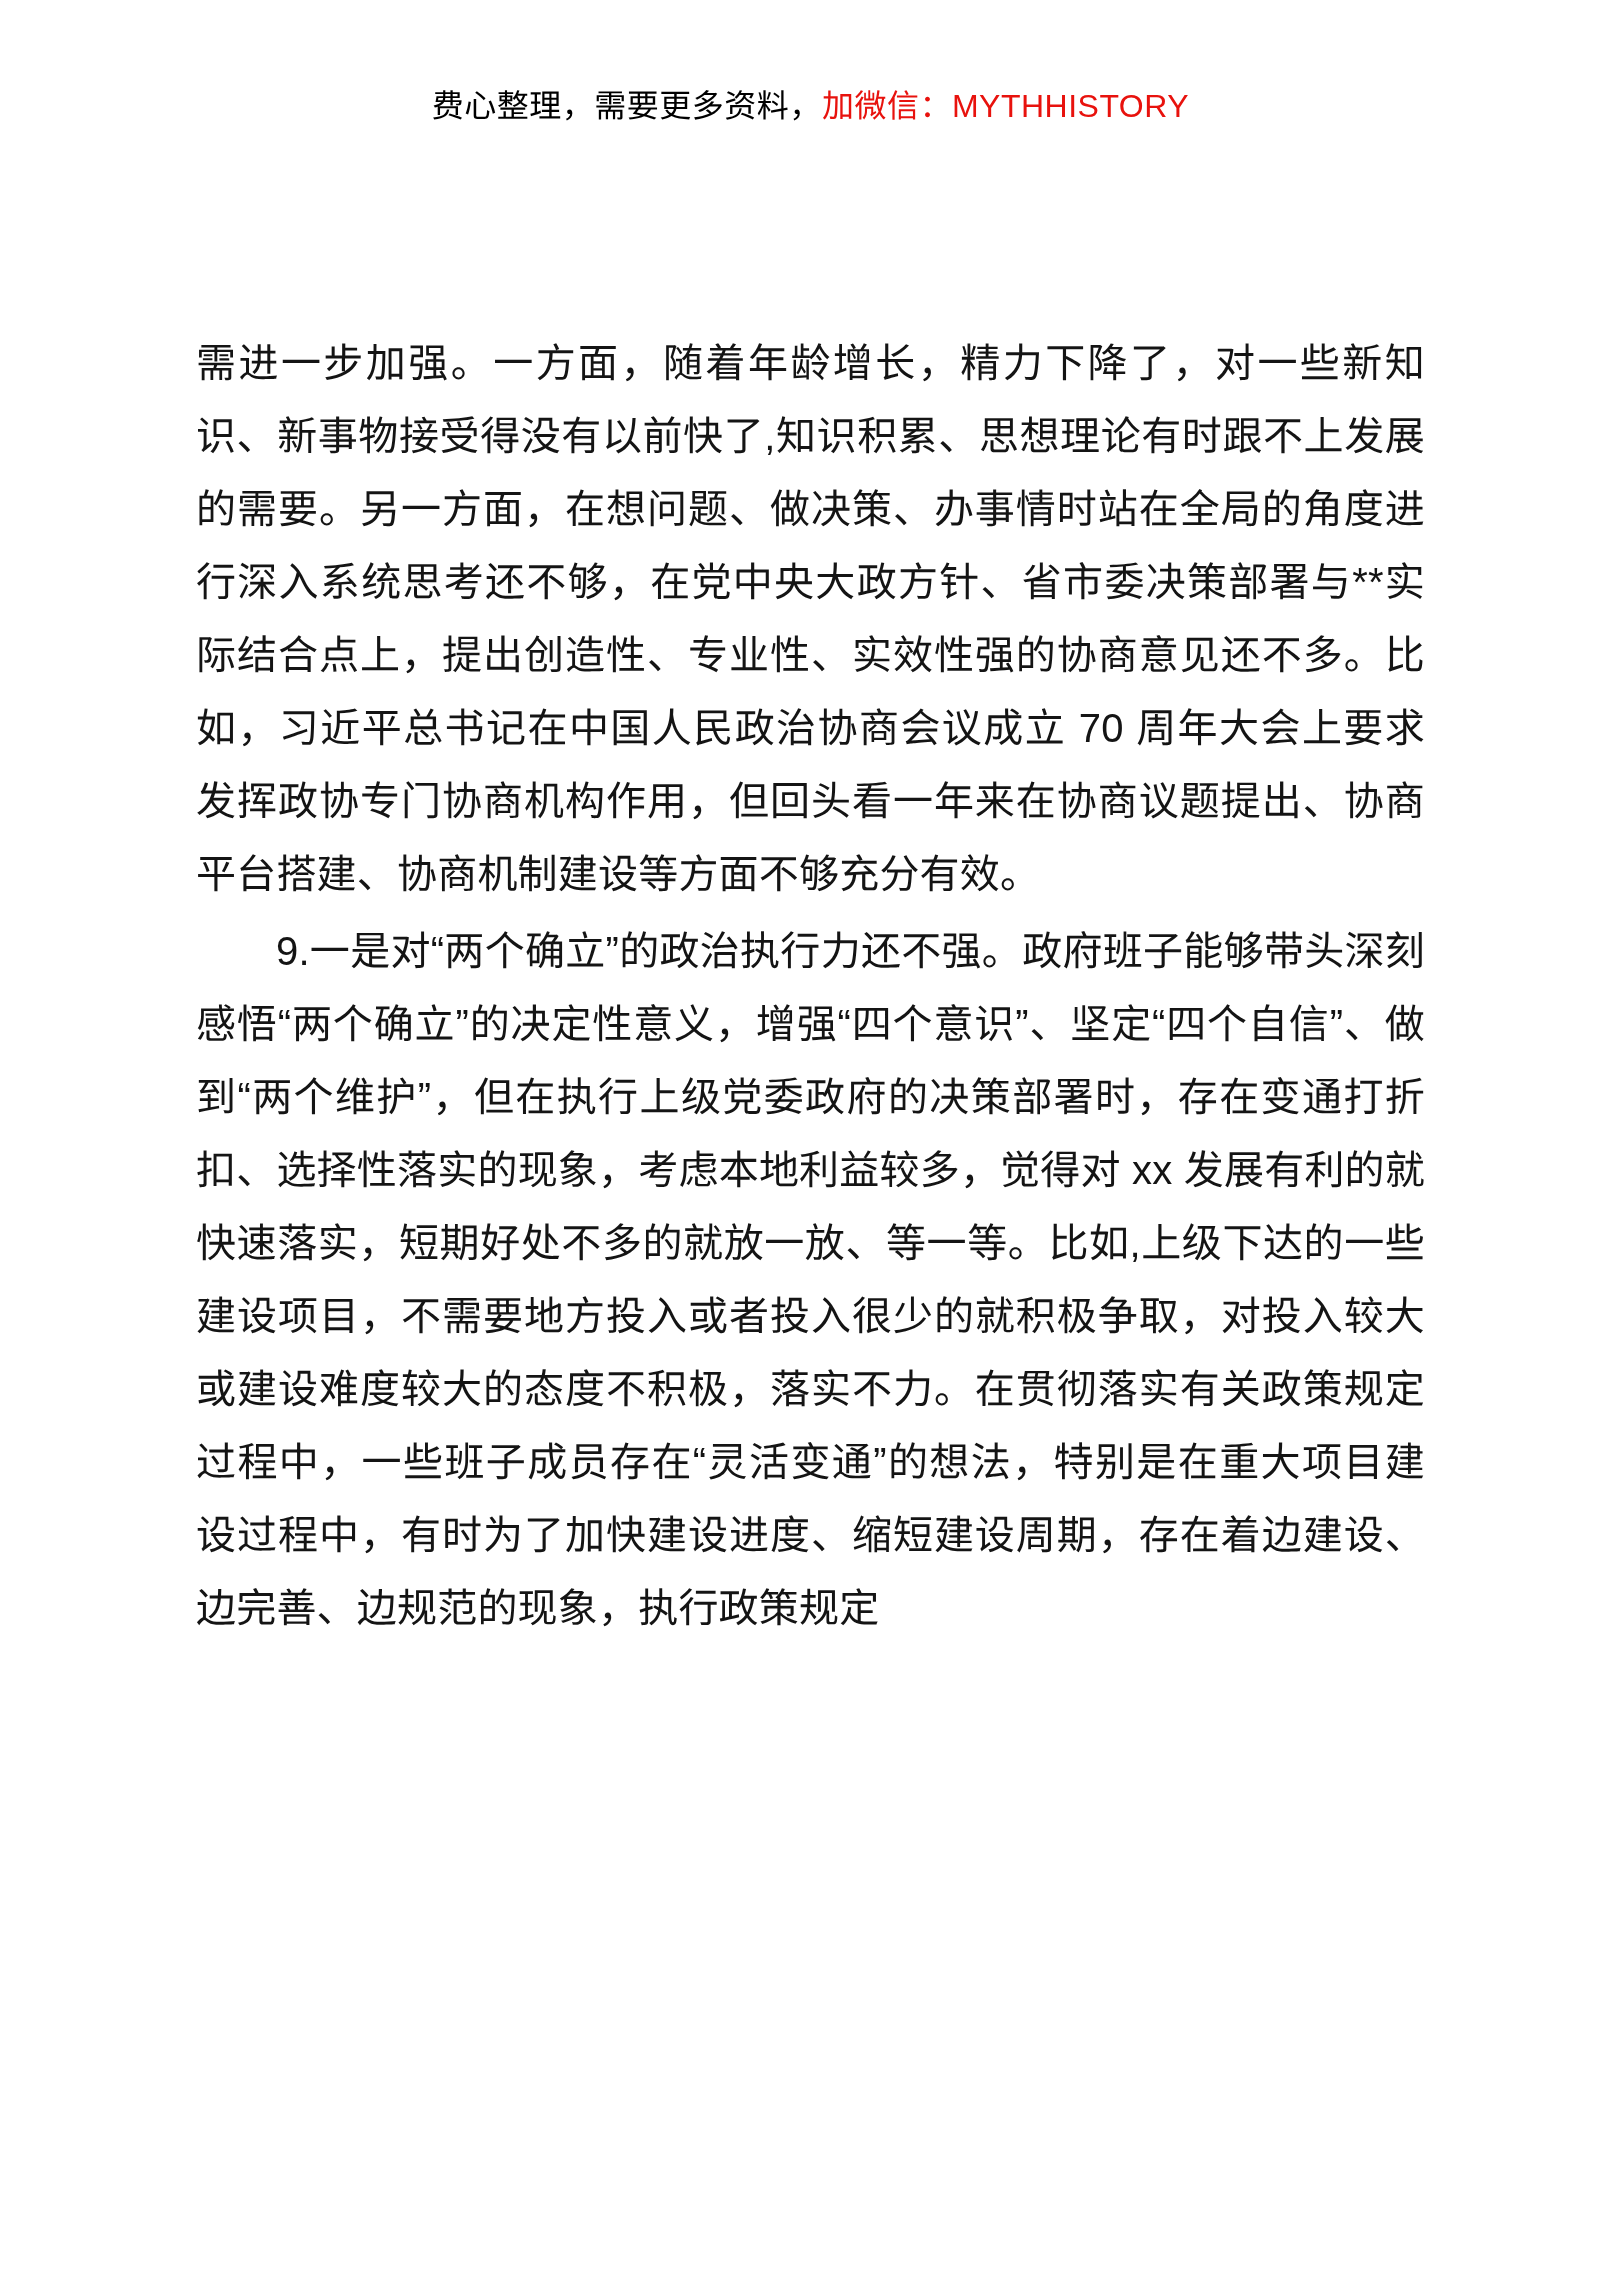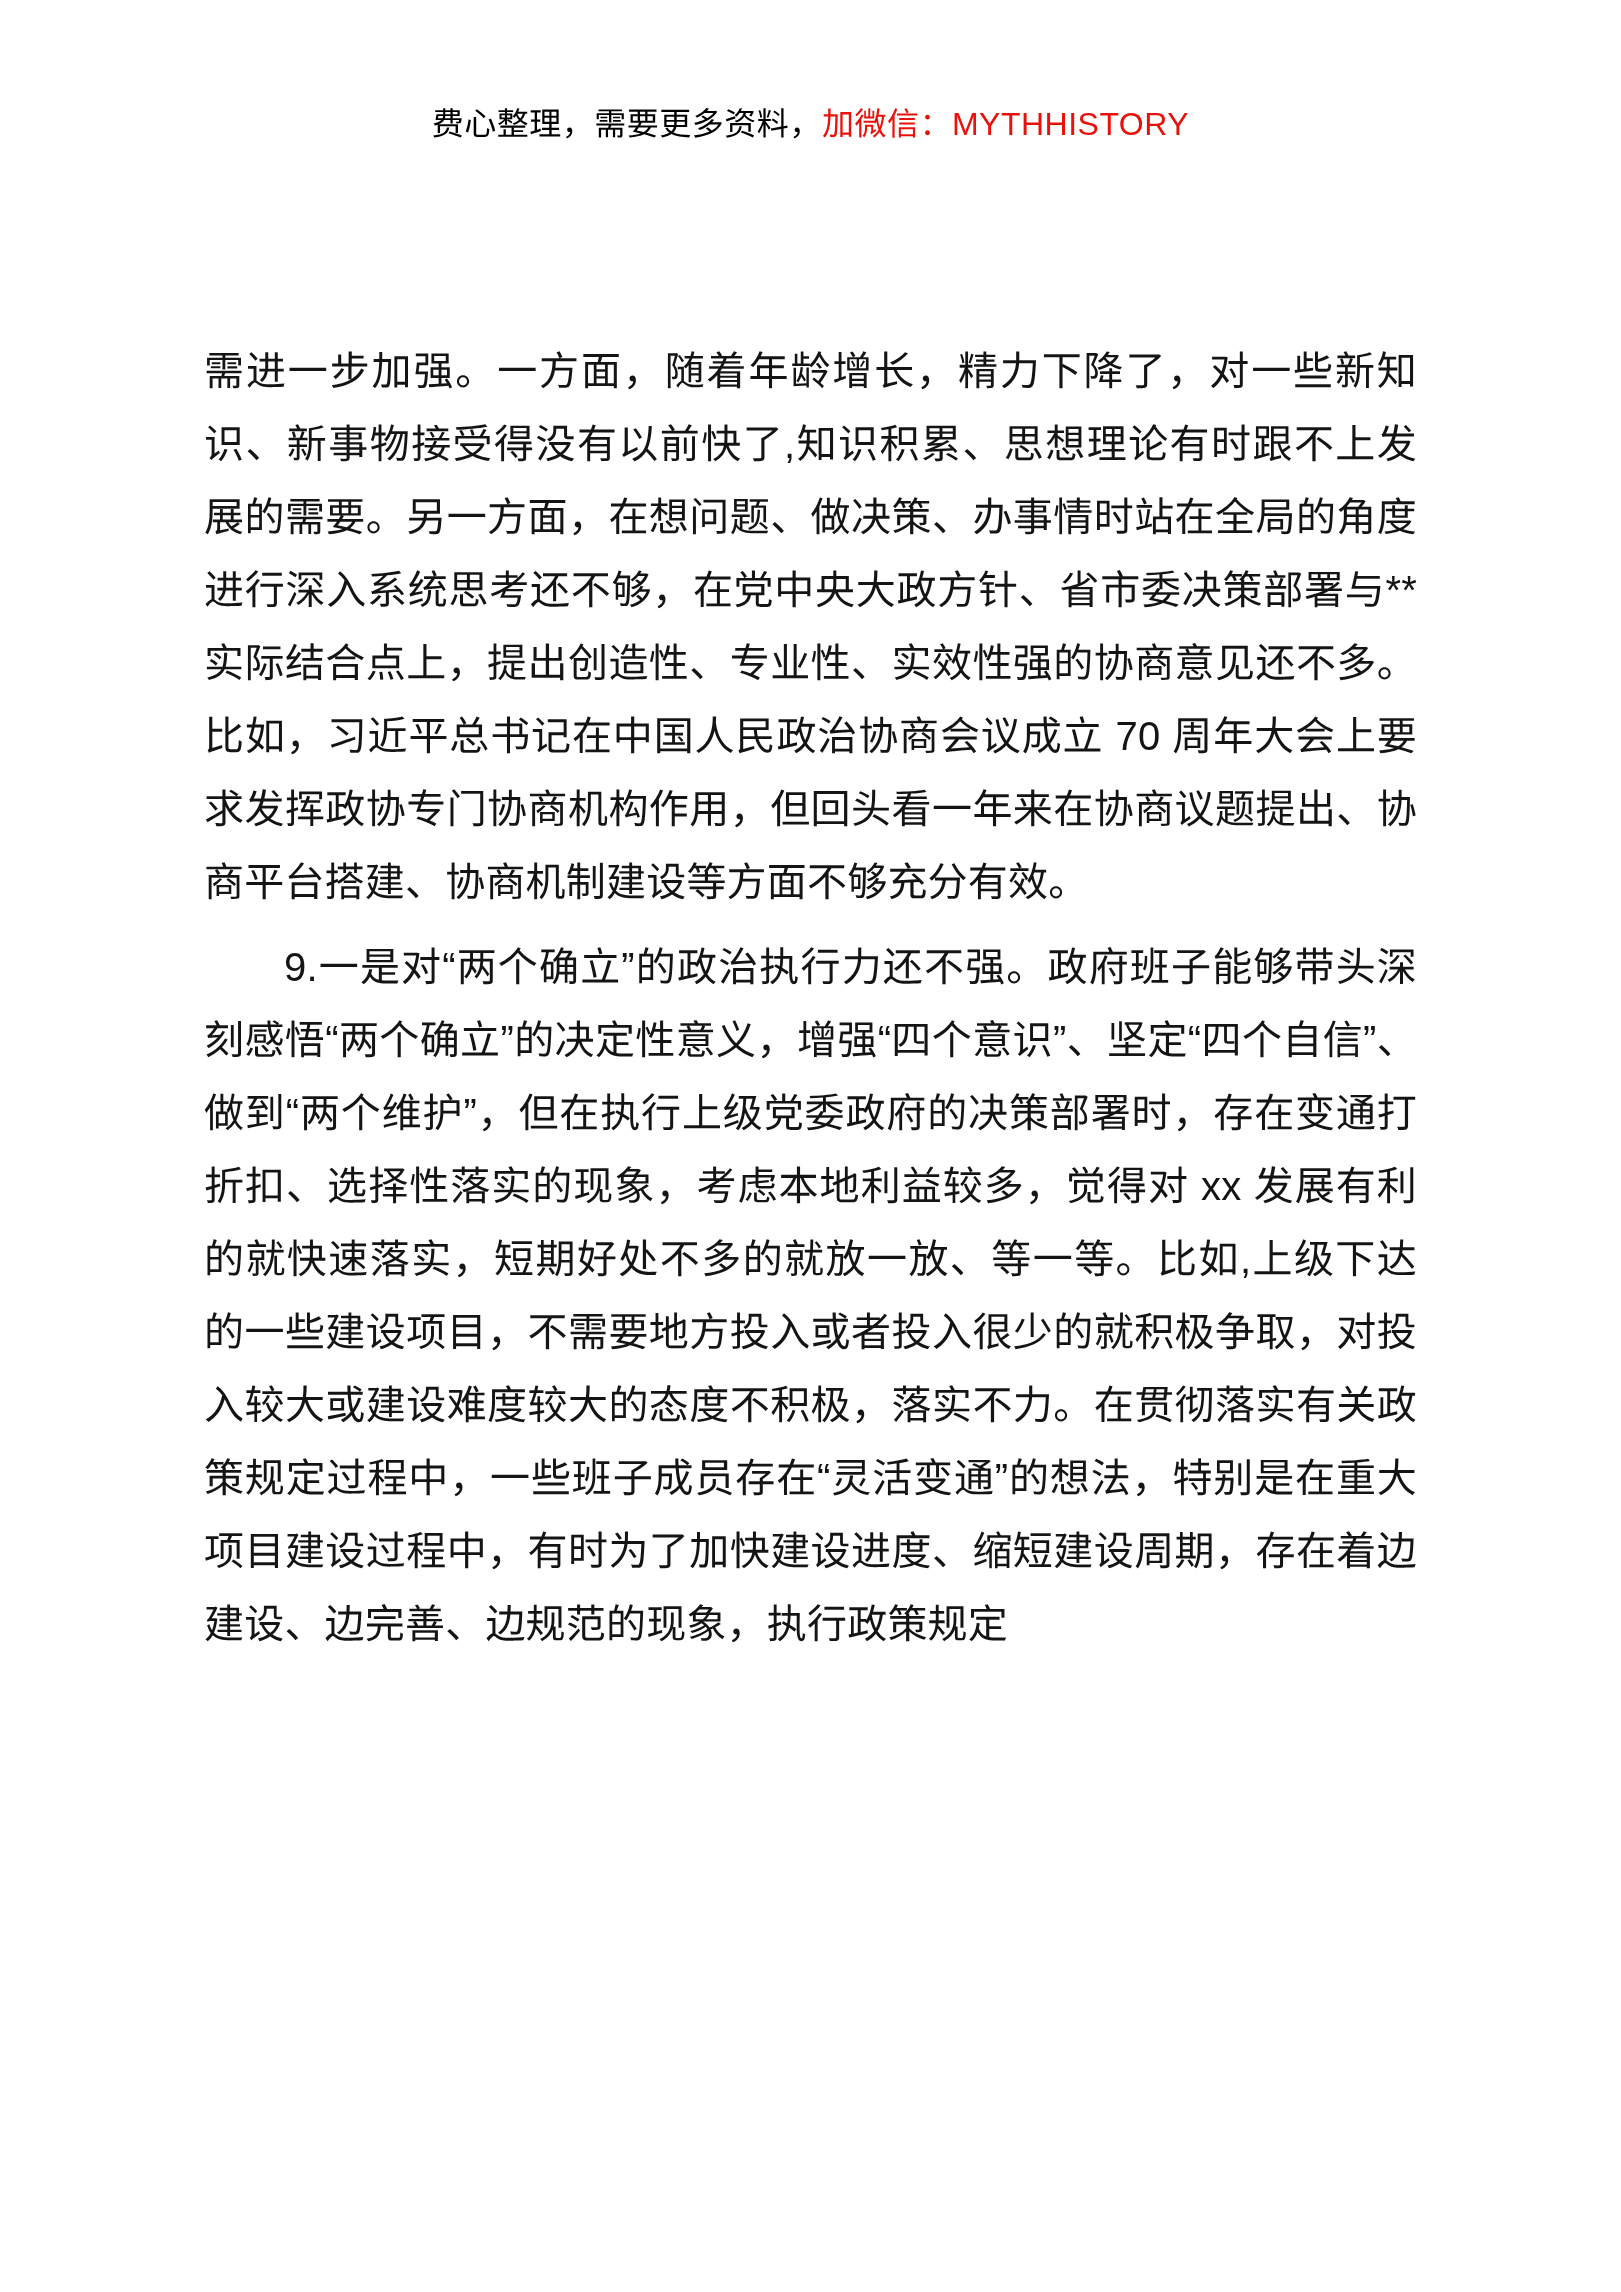--- a/index.html
+++ b/index.html
@@ -12,21 +12,21 @@
     position: relative;
     width: 1621px;
     height: 2293px;
     margin: 0 auto;
     background: #ffffff;
     overflow: hidden;
     font-family: "Liberation Sans", "DejaVu Sans", sans-serif;
   }
   .header-banner {
     position: absolute;
-    top: 104px;
+    top: 86px;
     left: 0;
     width: 100%;
     text-align: center;
     font-size: 32px;
     line-height: 1.3;
     letter-spacing: 0.5px;
     white-space: nowrap;
   }
   .header-banner .accent {
     color: #e8120d;
@@ -37,21 +37,21 @@
     left: 192px;
     width: 1237px;
     color: #141414;
     font-size: 40px;
     line-height: 73px;
     text-align: justify;
     text-justify: inter-ideograph;
     letter-spacing: 0.2px;
   }
   .body-copy p {
-    margin: 12px;
+    margin: 4px;
     text-indent: 0;
   }
   .body-copy p.indent {
     text-indent: 80px;
   }
 </style>
 </head>
 <body>
 
 <div class="page">

